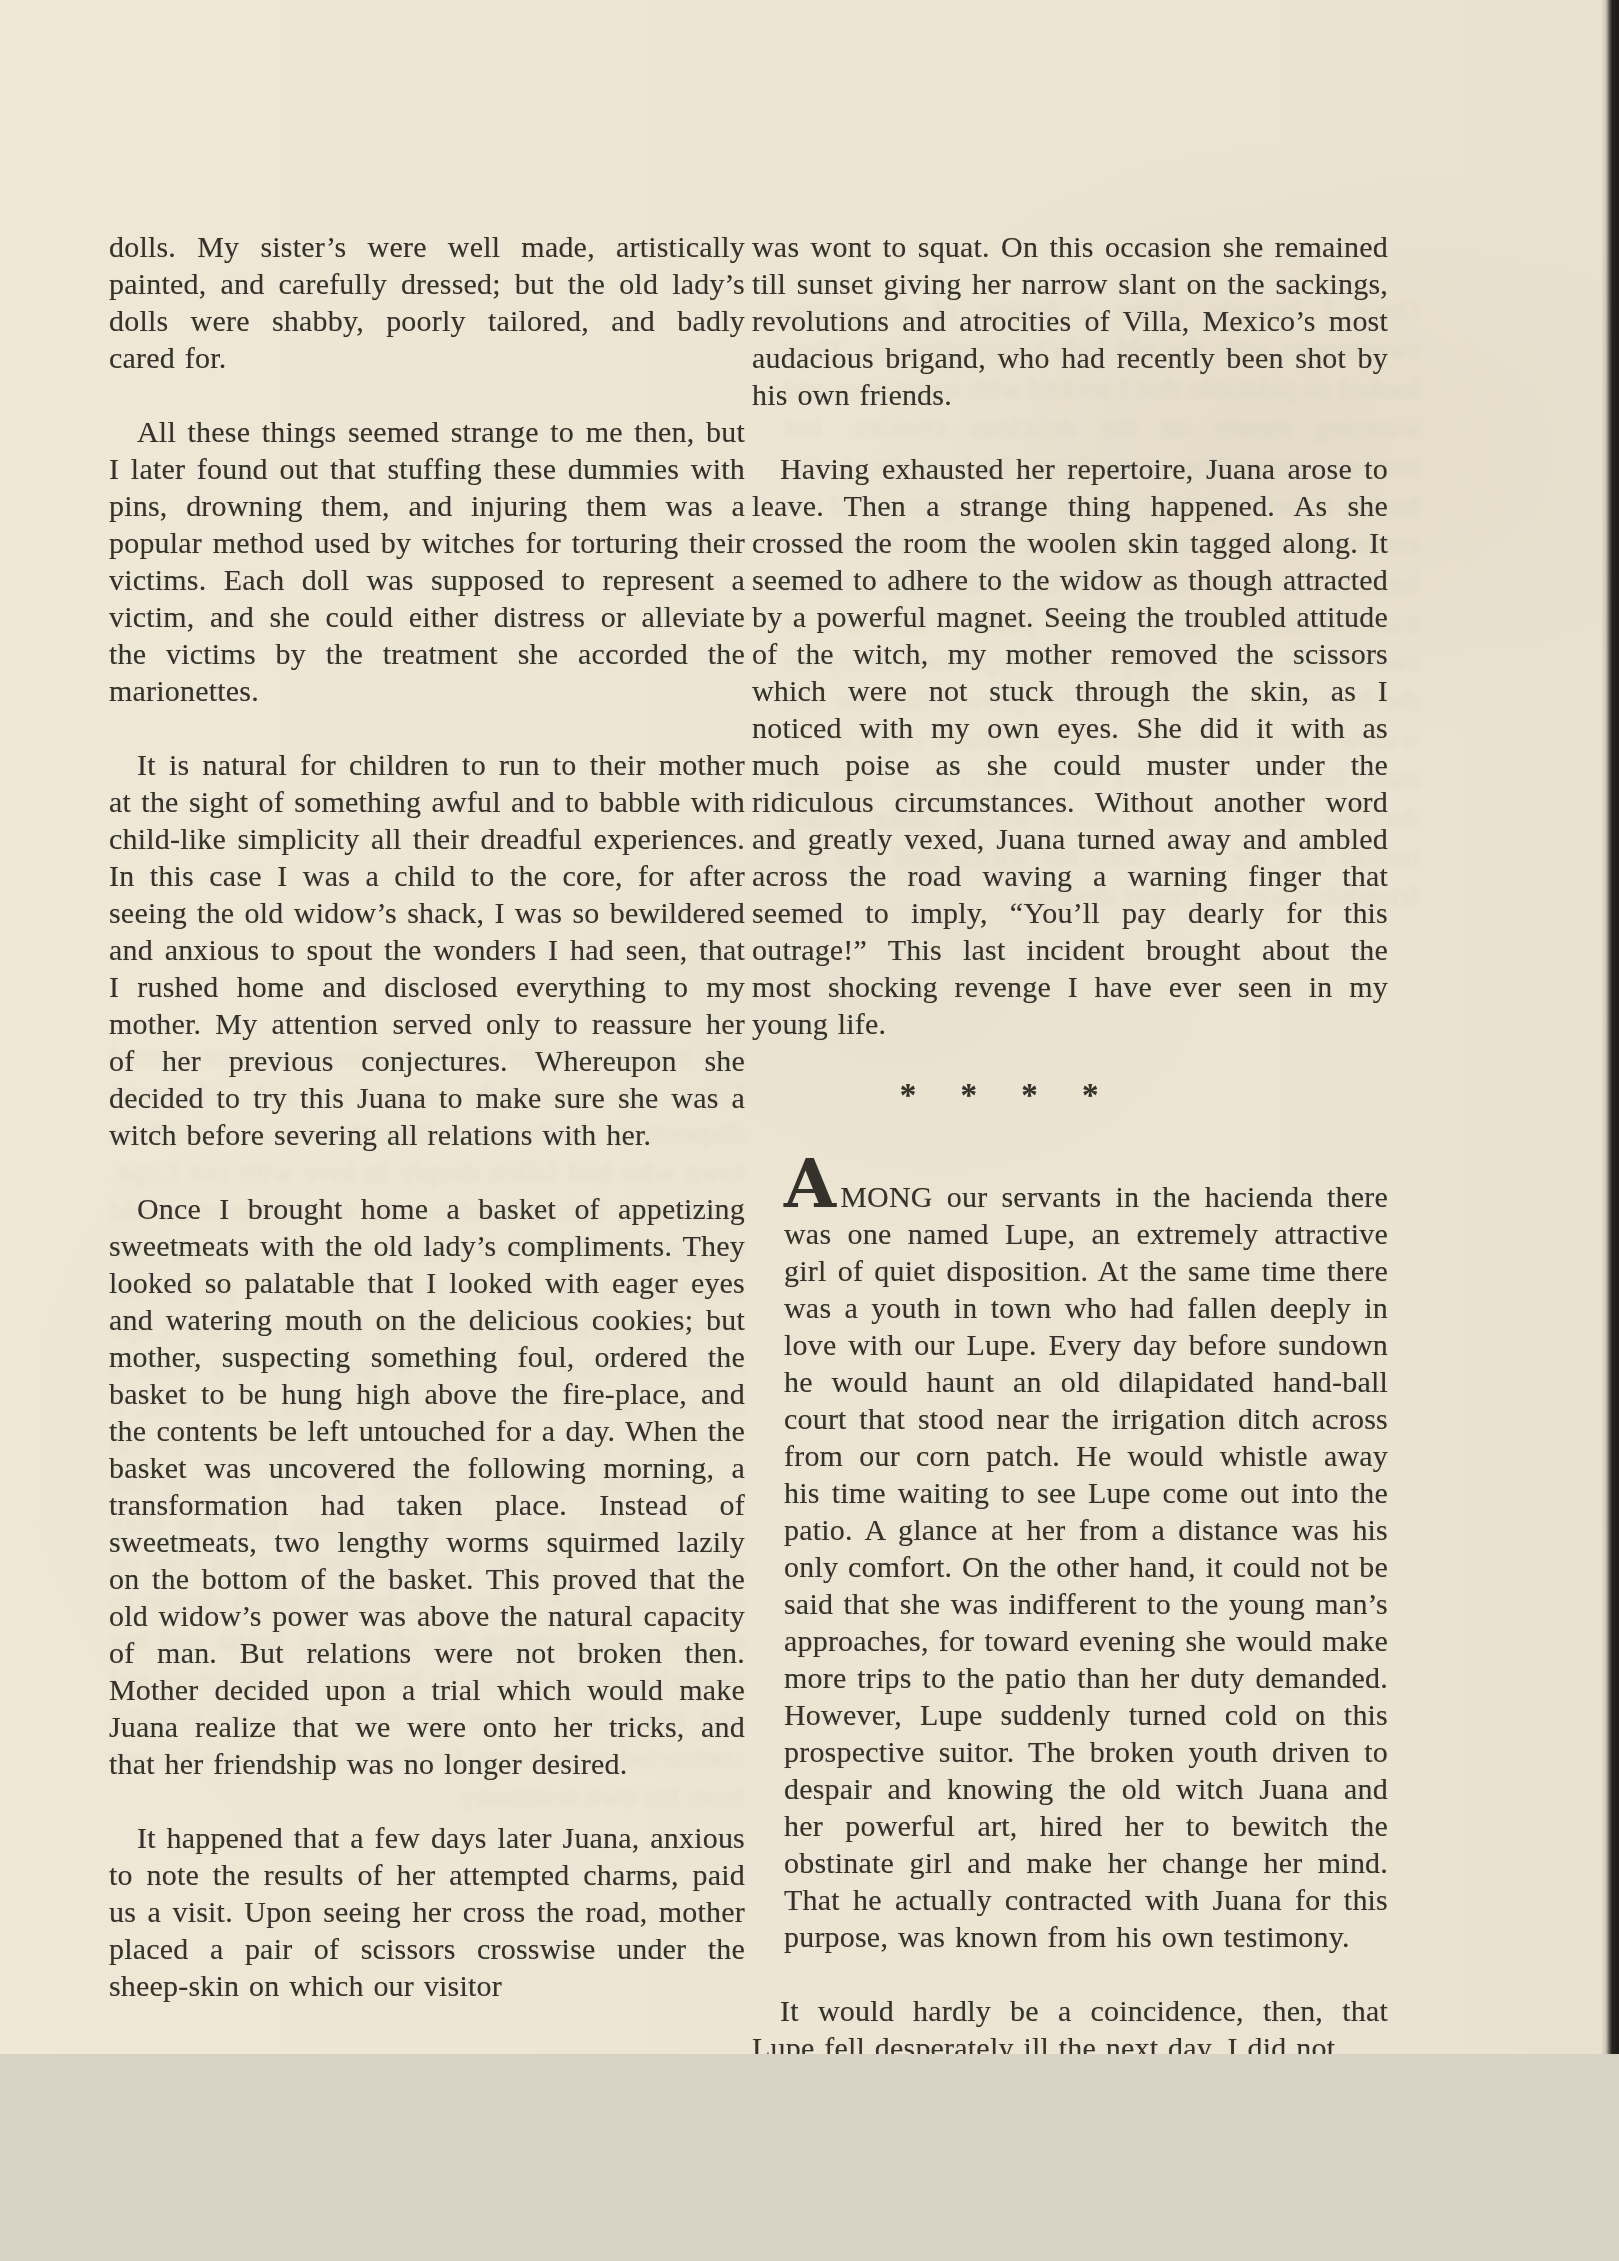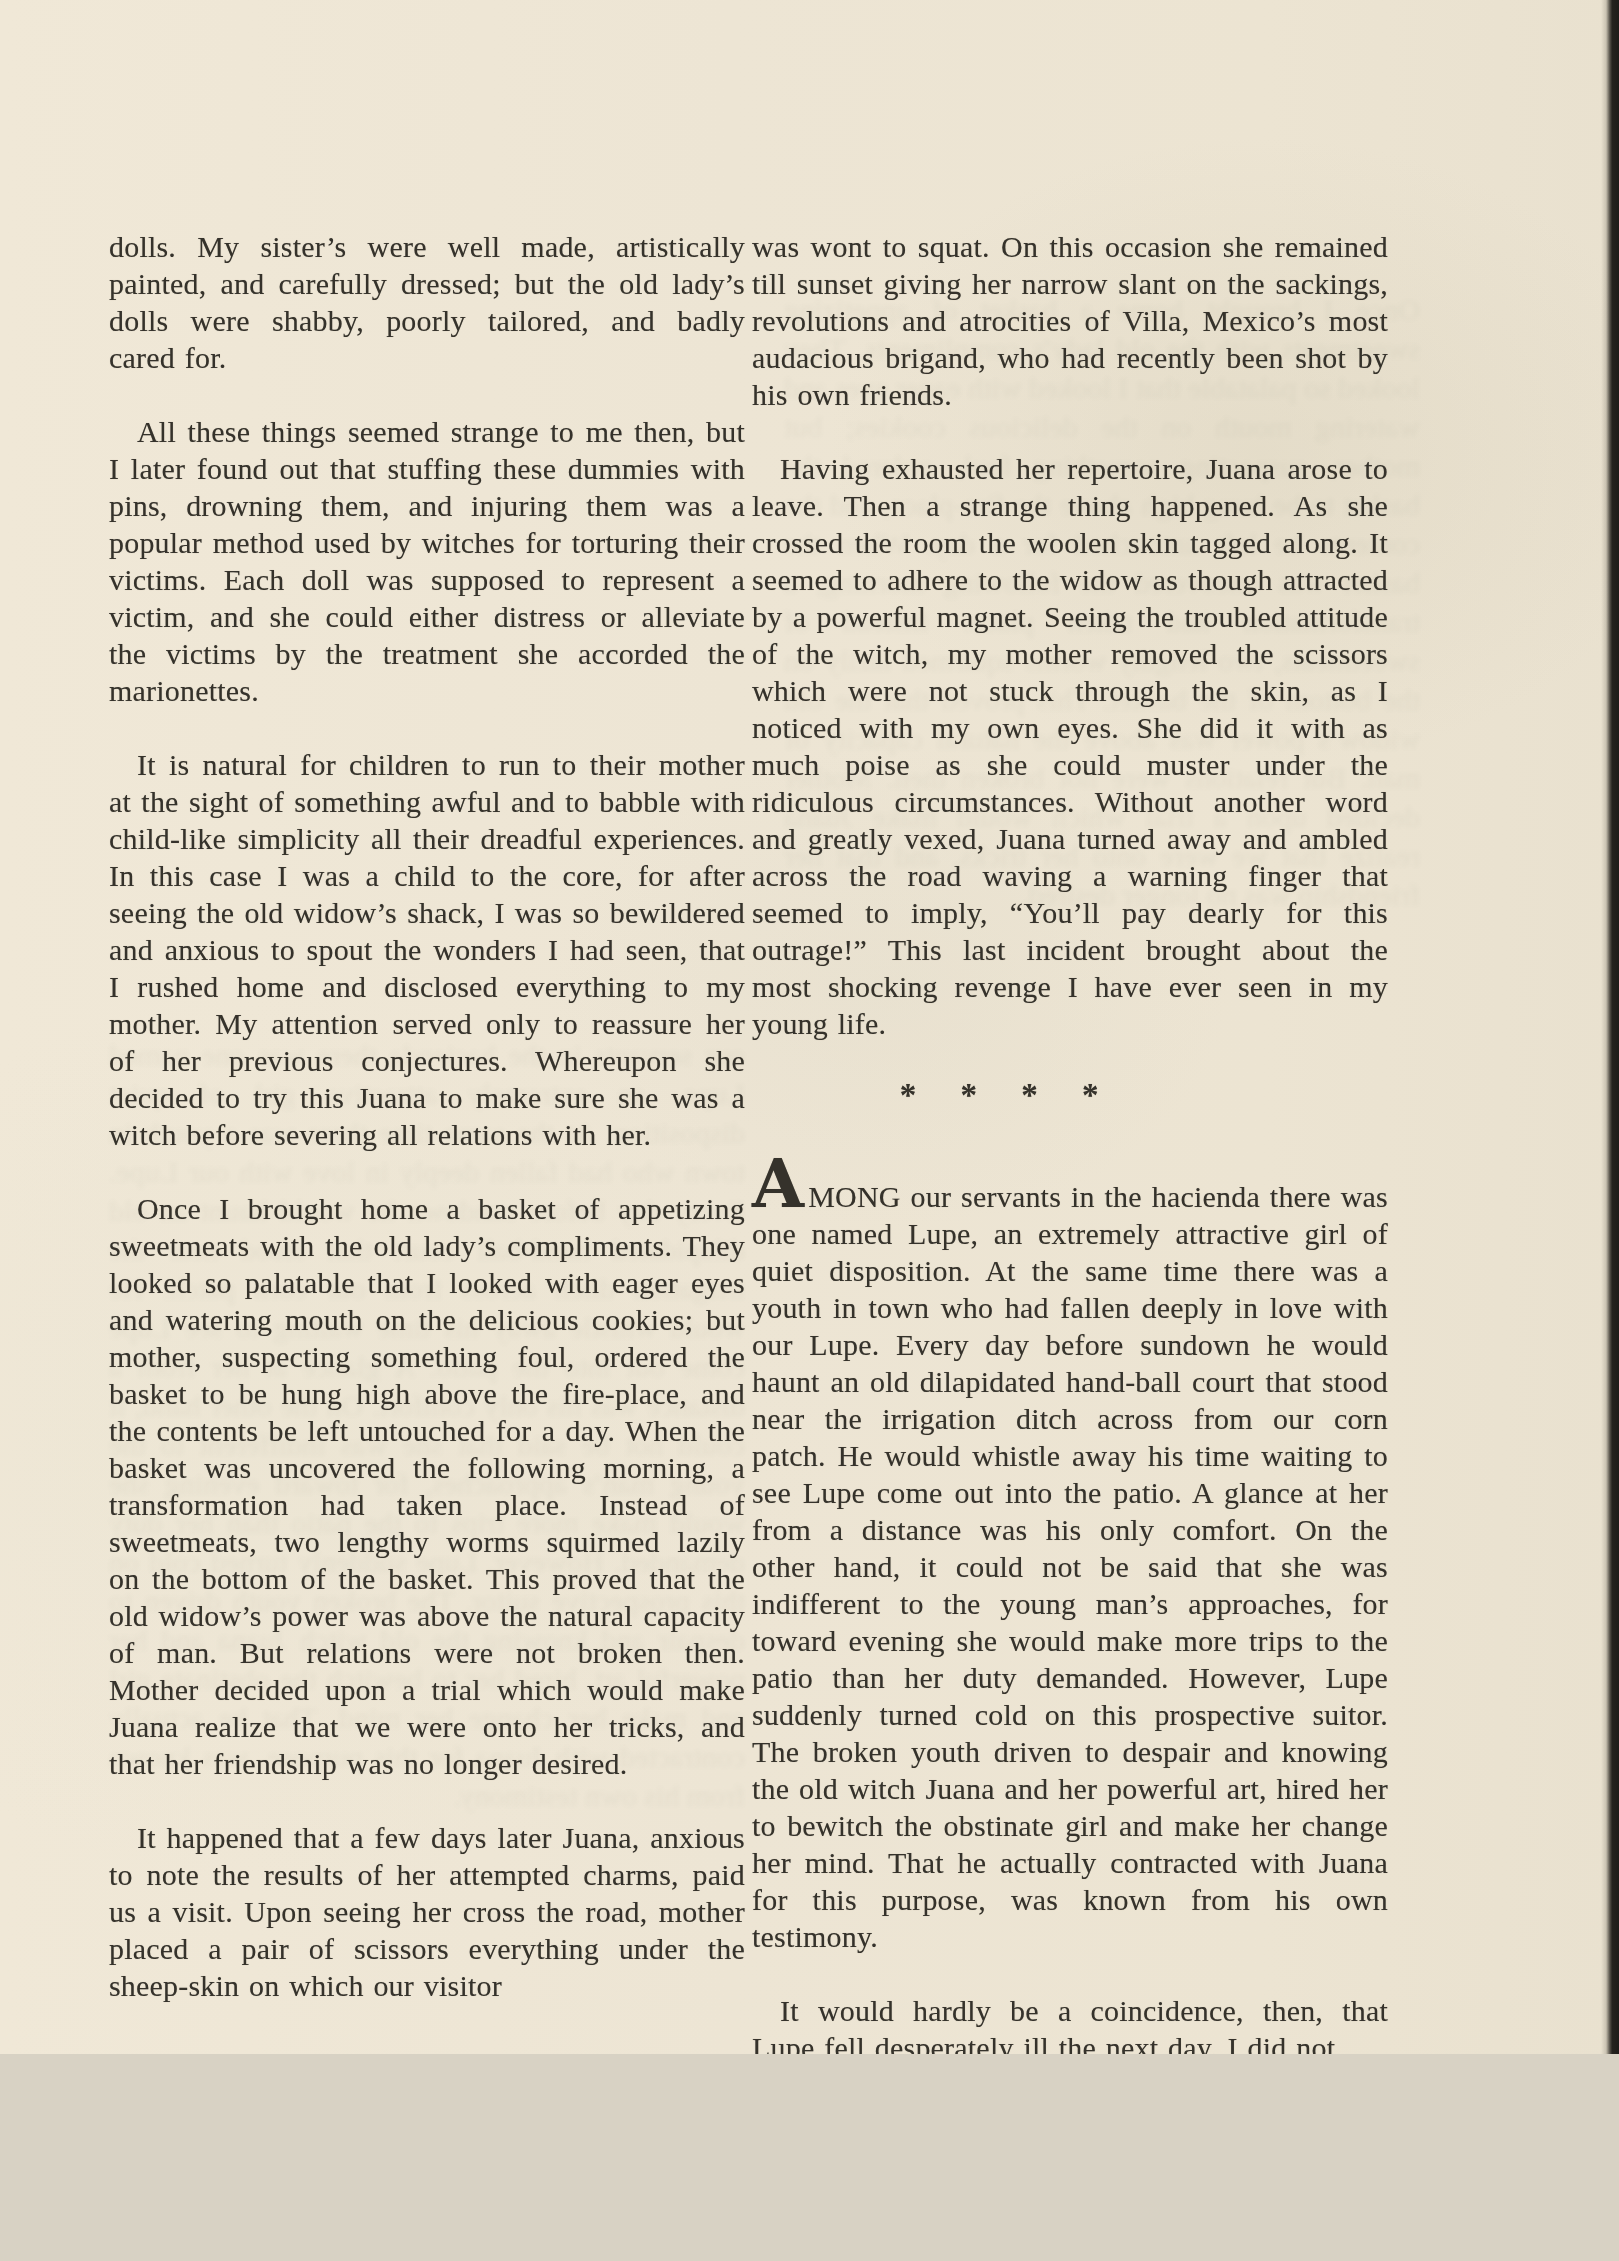--- a/index.html
+++ b/index.html
@@ -42,21 +42,21 @@
   .separator {
     margin: 7px 0 66px 0;
     padding-right: 124px;
     text-align: center;
     font-size: 33px;
     line-height: 33px;
     font-weight: bold;
     letter-spacing: 18px;
     text-shadow: 0 0 0.7px rgba(52,48,40,0.4);
   }
-  .opening-para { text-indent: 0; }
+  .opening-para { text-indent: 0; margin-left: 32px; }
   .initial-cap {
     font-size: 67px;
     line-height: 0;
     font-weight: bold;
     letter-spacing: 1.4px;
     margin-right: 2.8px;
     font-family: "DejaVu Serif", "Liberation Serif", serif;
   }
   .footer {
     position: absolute;
@@ -112,21 +112,21 @@
 <div class="page">
 
   <div class="ghost in-right">Once I brought home a basket of appetizing sweetmeats with the old lady’s compliments. They looked so palatable that I looked with eager eyes and watering mouth on the delicious cookies; but mother, suspecting something foul, ordered the basket to be hung high above the fire-place, and the contents be left untouched for a day. When the basket was uncovered the following morning, a transformation had taken place. Instead of sweetmeats, two lengthy worms squirmed lazily on the bottom of the basket. This proved that the old widow’s power was above the natural capacity of man. But relations were not broken then. Mother decided upon a trial which would make Juana realize that we were onto her tricks, and that her friendship was no longer desired.</div>
   <div class="ghost in-left"> our servants in the hacienda there was one named Lupe, an extremely attractive girl of quiet disposition. At the same time there was a youth in town who had fallen deeply in love with our Lupe. Every day before sundown he would haunt an old dilapidated hand-ball court that stood near the irrigation ditch across from our corn patch. He would whistle away his time waiting to see Lupe come out into the patio. A glance at her from a distance was his only comfort. On the other hand, it could not be said that she was indifferent to the young man’s approaches, for toward evening she would make more trips to the patio than her duty demanded. However, Lupe suddenly turned cold on this prospective suitor. The broken youth driven to despair and knowing the old witch Juana and her powerful art, hired her to bewitch the obstinate girl and make her change her mind. That he actually contracted with Juana for this purpose, was known from his own testimony.</div>
 
   <div class="column left">
     <p class="para no-indent">dolls. My sister’s were well made, artistically painted, and carefully dressed; but the old lady’s dolls were shabby, poorly tailored, and badly cared for.</p>
     <p class="para">All these things seemed strange to me then, but I later found out that stuffing these dummies with pins, drowning them, and injuring them was a popular method used by witches for torturing their victims. Each doll was supposed to represent a victim, and she could either distress or alleviate the victims by the treatment she accorded the marionettes.</p>
     <p class="para">It is natural for children to run to their mother at the sight of something awful and to babble with child-like simplicity all their dreadful experiences. In this case I was a child to the core, for after seeing the old widow’s shack, I was so bewildered and anxious to spout the wonders I had seen, that I rushed home and disclosed everything to my mother. My attention served only to reassure her of her previous conjectures. Whereupon she decided to try this Juana to make sure she was a witch before severing all relations with her.</p>
     <p class="para">Once I brought home a basket of appetizing sweetmeats with the old lady’s compliments. They looked so palatable that I looked with eager eyes and watering mouth on the delicious cookies; but mother, suspecting something foul, ordered the basket to be hung high above the fire-place, and the contents be left untouched for a day. When the basket was uncovered the following morning, a transformation had taken place. Instead of sweetmeats, two lengthy worms squirmed lazily on the bottom of the basket. This proved that the old widow’s power was above the natural capacity of man. But relations were not broken then. Mother decided upon a trial which would make Juana realize that we were onto her tricks, and that her friendship was no longer desired.</p>
-    <p class="para">It happened that a few days later Juana, anxious to note the results of her attempted charms, paid us a visit. Upon seeing her cross the road, mother placed a pair of scissors everything under the sheep-skin on which our visitor</p>
+    <p class="para">It happened that a few days later Juana, anxious to note the results of her attempted charms, paid us a visit. Upon seeing her cross the road, mother placed a pair of scissors crosswise under the sheep-skin on which our visitor</p>
   </div>
 
   <div class="column right">
     <p class="para no-indent">was wont to squat. On this occasion she remained till sunset giving her narrow slant on the sackings, revolutions and atrocities of Villa, Mexico’s most audacious brigand, who had recently been shot by his own friends.</p>
     <p class="para">Having exhausted her repertoire, Juana arose to leave. Then a strange thing happened. As she crossed the room the woolen skin tagged along. It seemed to adhere to the widow as though attracted by a powerful magnet. Seeing the troubled attitude of the witch, my mother removed the scissors which were not stuck through the skin, as I noticed with my own eyes. She did it with as much poise as she could muster under the ridiculous circumstances. Without another word and greatly vexed, Juana turned away and ambled across the road waving a warning finger that seemed to imply, “You’ll pay dearly for this outrage!” This last incident brought about the most shocking revenge I have ever seen in my young life.</p>
     <div class="separator">* * * *</div>
     <p class="para opening-para">
       <span class="initial-cap">A</span><span>MONG</span><span> our servants in the hacienda there was one named Lupe, an extremely attractive girl of quiet disposition. At the same time there was a youth in town who had fallen deeply in love with our Lupe. Every day before sundown he would haunt an old dilapidated hand-ball court that stood near the irrigation ditch across from our corn patch. He would whistle away his time waiting to see Lupe come out into the patio. A glance at her from a distance was his only comfort. On the other hand, it could not be said that she was indifferent to the young man’s approaches, for toward evening she would make more trips to the patio than her duty demanded. However, Lupe suddenly turned cold on this prospective suitor. The broken youth driven to despair and knowing the old witch Juana and her powerful art, hired her to bewitch the obstinate girl and make her change her mind. That he actually contracted with Juana for this purpose, was known from his own testimony.</span>
     </p>
     <p class="para">It would hardly be a coincidence, then, that Lupe fell desperately ill the next day. I did not</p>

